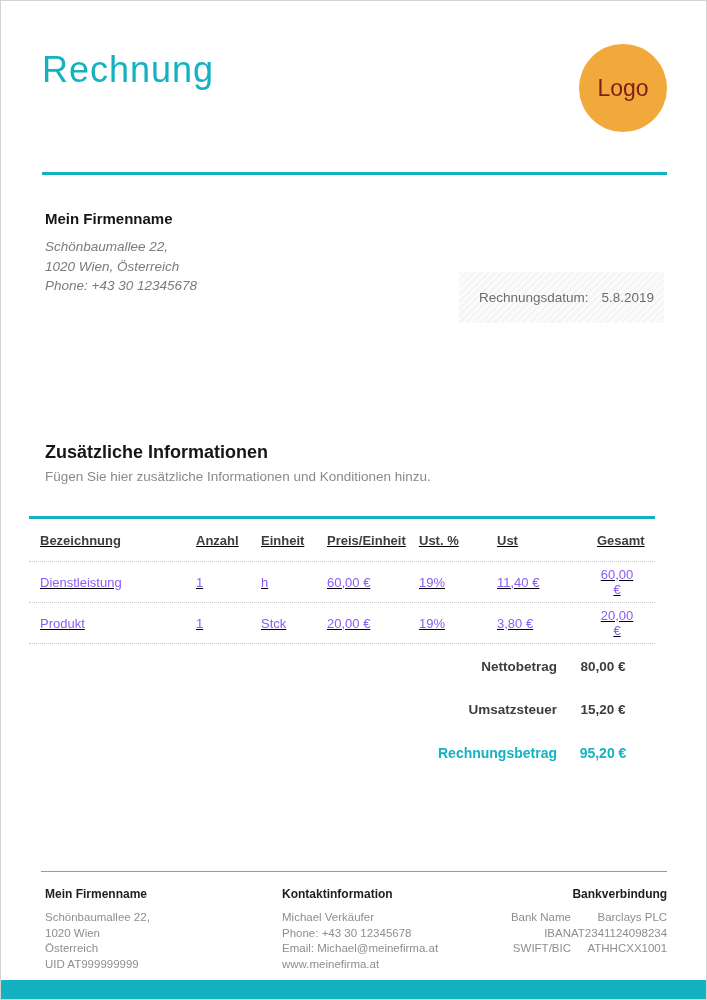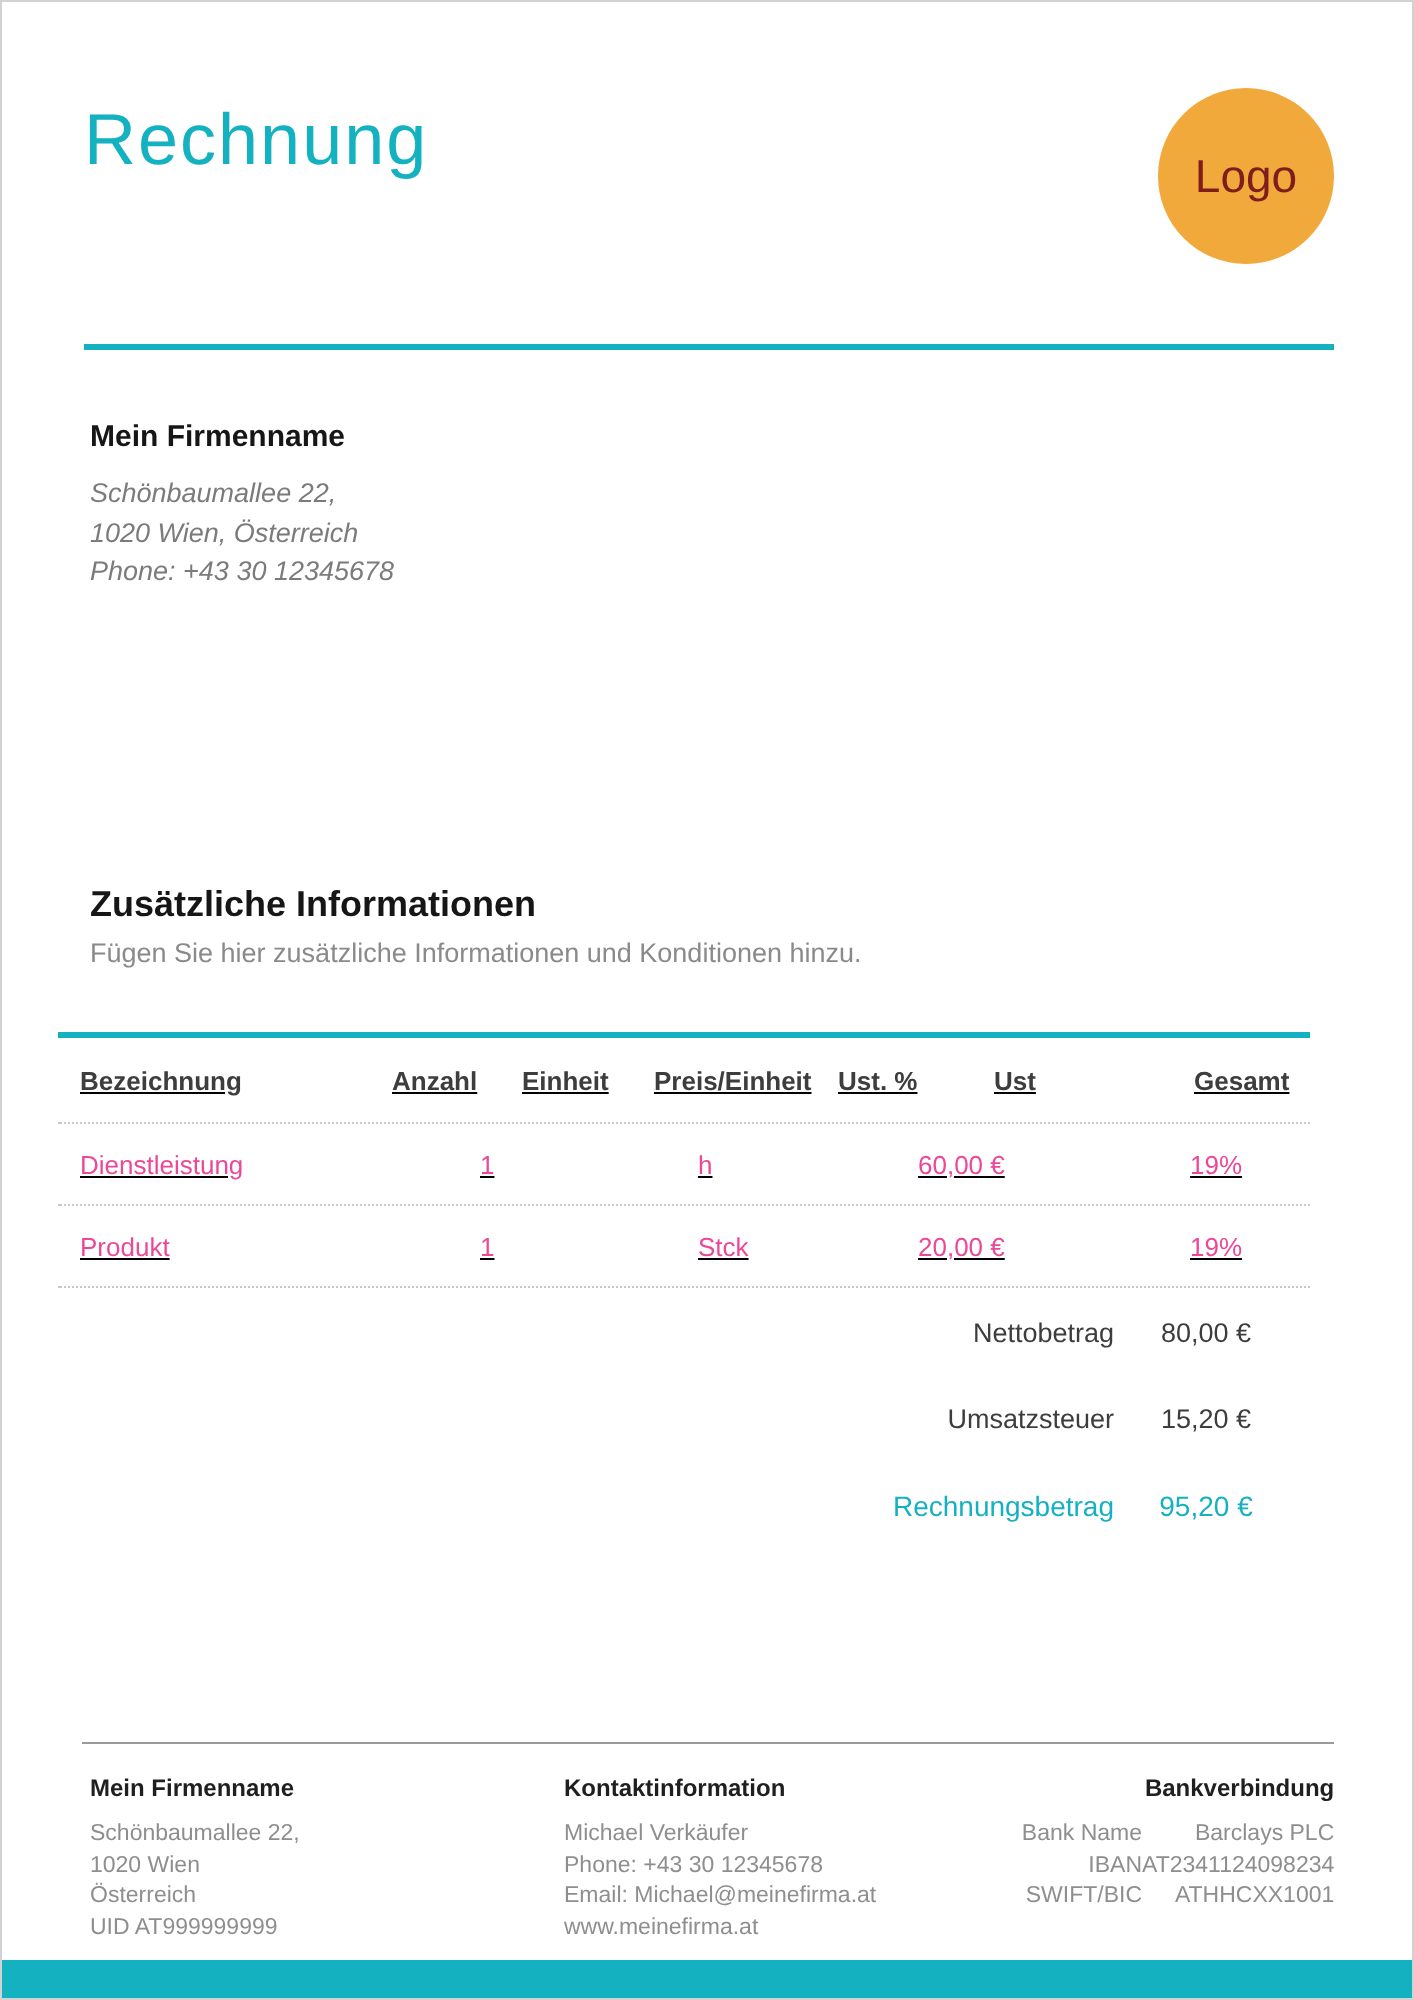--- a/index.html
+++ b/index.html
@@ -58,29 +58,29 @@
     text-decoration:underline;
   }
   .t-row{
     display:grid;
     grid-template-columns:167px 65px 66px 92px 78px 100px 1fr;
     align-items:center;
     border-bottom:1px dotted #c9c9c9;
     font-size:13px;
   }
   .t-head{height:43px;font-weight:bold;color:#3d3d3d;}
-  .t-data{height:41px;color:#ec4899;gap:44px;}
+  .t-data{height:41px;color:#8b5cf6;}
   .cell.c0{padding-left:11px;}
   .cell.c6{text-align:center;padding-right:18px;}
   
   .totals{position:absolute;left:40px;top:644px;width:626px;}
   .totals-row{
     display:grid;grid-template-columns:1fr 110px;
     height:43px;align-items:center;
-    font-size:13.5px;font-weight:normal;color:#3d3d3d;
+    font-size:13.5px;font-weight:bold;color:#3d3d3d;
   }
   .totals-row .t-label{text-align:right;}
   .totals-row .t-value{text-align:center;padding-right:18px;}
   .totals-row.grand{color:var(--accent);font-size:14px;}
   
   .footer-rule{
     position:absolute;left:40px;top:870px;width:626px;height:1px;background:#9a9a9a;
   }
   .f-col{position:absolute;top:886px;}
   .f-col1{left:44px;}
@@ -109,20 +109,24 @@
 
   <div class="rule-accent"></div>
 
   <div class="sender">
     <div class="sender-name">Mein Firmenname</div>
     <div class="sender-line">Schönbaumallee 22,</div>
     <div class="sender-line">1020 Wien, Österreich</div>
     <div class="sender-line">Phone: +43 30 12345678</div>
   </div>
 
+  <div class="date-box">
+    <span class="label">Rechnungsdatum:</span>
+    <span class="value">5.8.2019</span>
+  </div>
 
   <div class="addinfo">
     <div class="addinfo-title">Zusätzliche Informationen</div>
     <div class="addinfo-text">Fügen Sie hier zusätzliche Informationen und Konditionen hinzu.</div>
   </div>
 
   <div class="items-table">
     <div class="t-row t-head">
       <div class="cell c0">Bezeichnung</div>
       <div class="cell c1">Anzahl</div>

